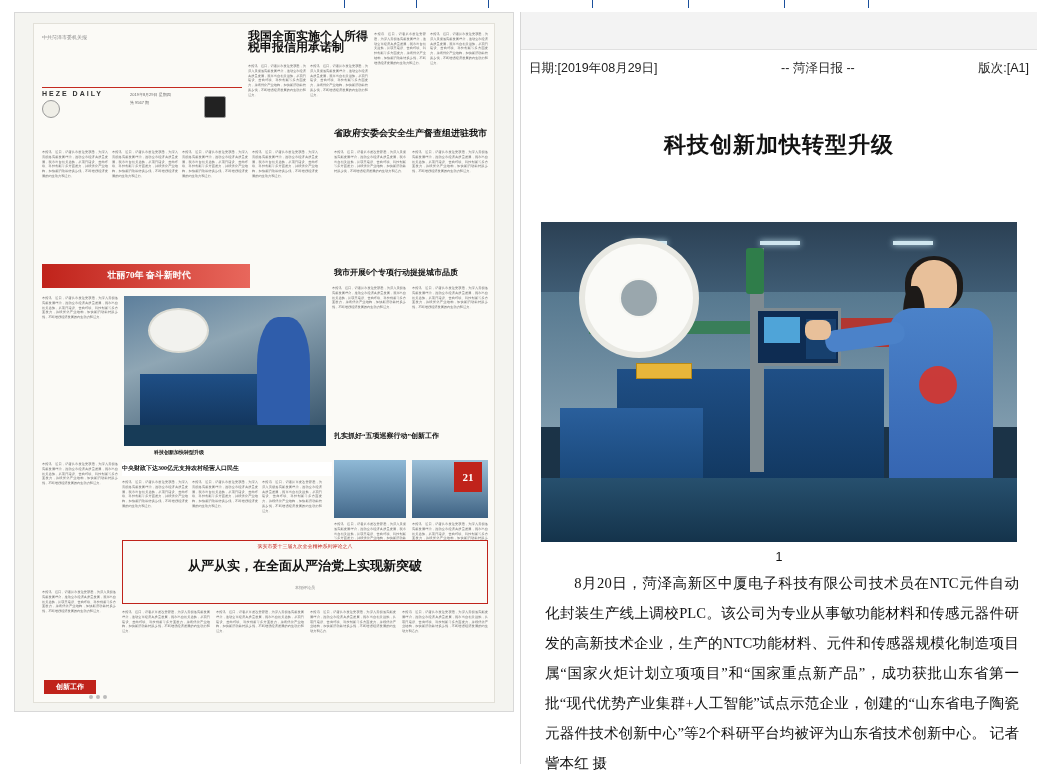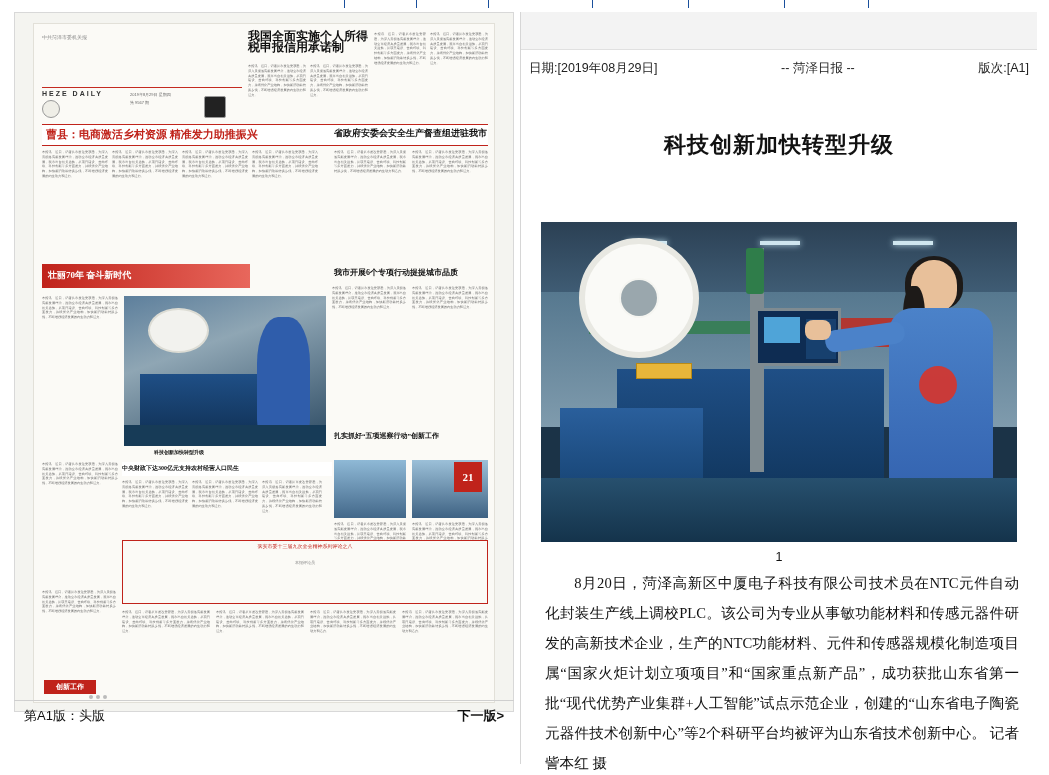--- a/index.html
+++ b/index.html
@@ -320,34 +320,31 @@
       <div style="position:absolute;left:96px;top:76px;font-size:4px;color:#666;">第 9567 期</div>
       <div class="np-seal" style="left:8px;top:76px;width:18px;height:18px;"></div>
       <div class="np-seal" style="left:170px;top:72px;width:22px;height:22px;border-radius:2px;background:#222;"></div>
 
       <div class="np-headline1">我国全面实施个人所得税申报信用承诺制</div>
       <div class="np-col" style="left:214px;top:40px;width:58px;height:56px;">本报讯　近日，记者从市发改委获悉，为深入贯彻落实新发展理念，推动全市经济高质量发展，我市出台相关措施，从项目建设、营商环境、科技创新等多方面发力，持续优化产业结构，加快新旧动能转换步伐，不断增强经济发展的内生动力和活力。</div>
       <div class="np-col" style="left:276px;top:40px;width:58px;height:56px;">本报讯　近日，记者从市发改委获悉，为深入贯彻落实新发展理念，推动全市经济高质量发展，我市出台相关措施，从项目建设、营商环境、科技创新等多方面发力，持续优化产业结构，加快新旧动能转换步伐，不断增强经济发展的内生动力和活力。</div>
       <div class="np-col" style="left:340px;top:8px;width:52px;height:88px;">本报讯　近日，记者从市发改委获悉，为深入贯彻落实新发展理念，推动全市经济高质量发展，我市出台相关措施，从项目建设、营商环境、科技创新等多方面发力，持续优化产业结构，加快新旧动能转换步伐，不断增强经济发展的内生动力和活力。</div>
       <div class="np-col" style="left:396px;top:8px;width:58px;height:88px;">本报讯　近日，记者从市发改委获悉，为深入贯彻落实新发展理念，推动全市经济高质量发展，我市出台相关措施，从项目建设、营商环境、科技创新等多方面发力，持续优化产业结构，加快新旧动能转换步伐，不断增强经济发展的内生动力和活力。</div>
 
-      <div class="np-redband">
-        <div class="b1">曹县：电商激活乡村资源 精准发力助推振兴</div>
-      </div>
       <div class="np-band2">省政府安委会安全生产督查组进驻我市</div>
 
       <div class="np-col" style="left:8px;top:126px;width:66px;height:110px;">本报讯　近日，记者从市发改委获悉，为深入贯彻落实新发展理念，推动全市经济高质量发展，我市出台相关措施，从项目建设、营商环境、科技创新等多方面发力，持续优化产业结构，加快新旧动能转换步伐，不断增强经济发展的内生动力和活力。</div>
       <div class="np-col" style="left:78px;top:126px;width:66px;height:110px;">本报讯　近日，记者从市发改委获悉，为深入贯彻落实新发展理念，推动全市经济高质量发展，我市出台相关措施，从项目建设、营商环境、科技创新等多方面发力，持续优化产业结构，加快新旧动能转换步伐，不断增强经济发展的内生动力和活力。</div>
       <div class="np-col" style="left:148px;top:126px;width:66px;height:110px;">本报讯　近日，记者从市发改委获悉，为深入贯彻落实新发展理念，推动全市经济高质量发展，我市出台相关措施，从项目建设、营商环境、科技创新等多方面发力，持续优化产业结构，加快新旧动能转换步伐，不断增强经济发展的内生动力和活力。</div>
       <div class="np-col" style="left:218px;top:126px;width:66px;height:110px;">本报讯　近日，记者从市发改委获悉，为深入贯彻落实新发展理念，推动全市经济高质量发展，我市出台相关措施，从项目建设、营商环境、科技创新等多方面发力，持续优化产业结构，加快新旧动能转换步伐，不断增强经济发展的内生动力和活力。</div>
       <div class="np-col" style="left:300px;top:126px;width:72px;height:110px;">本报讯　近日，记者从市发改委获悉，为深入贯彻落实新发展理念，推动全市经济高质量发展，我市出台相关措施，从项目建设、营商环境、科技创新等多方面发力，持续优化产业结构，加快新旧动能转换步伐，不断增强经济发展的内生动力和活力。</div>
       <div class="np-col" style="left:378px;top:126px;width:76px;height:110px;">本报讯　近日，记者从市发改委获悉，为深入贯彻落实新发展理念，推动全市经济高质量发展，我市出台相关措施，从项目建设、营商环境、科技创新等多方面发力，持续优化产业结构，加快新旧动能转换步伐，不断增强经济发展的内生动力和活力。</div>
 
       <div class="np-red-box" style="left:8px;top:240px;width:208px;height:24px;border:none;background:linear-gradient(90deg,#c0231b,#e8675c);">
-        <div class="np-bigred" style="color:#fff;font-size:9px;padding:6px 0 0 6px;">壮丽70年 奋斗新时代</div>
+        <div class="np-bigred" style="color:#fff;font-size:9px;padding:6px 0 0 6px;text-align:center;">壮丽70年 奋斗新时代</div>
       </div>
 
       <div class="np-black-head" style="position:absolute;left:300px;top:244px;font-size:8px;">我市开展6个专项行动提提城市品质</div>
 
       <div class="np-photo" style="left:90px;top:272px;width:202px;height:150px;">
         <div class="reel"></div>
         <div class="mach"></div>
         <div class="worker"></div>
         <div class="floor"></div>
       </div>
@@ -371,38 +368,35 @@
       <div class="np-photo" style="left:300px;top:436px;width:72px;height:58px;background:linear-gradient(#8fb9d6,#43688a);"></div>
       <div class="np-photo" style="left:378px;top:436px;width:76px;height:58px;background:linear-gradient(#9cc0d8,#3e6283);"></div>
       <div class="np-red-box" style="left:420px;top:438px;width:28px;height:30px;border:none;background:#c0231b;">
         <div style="color:#fff;font-size:11px;font-weight:bold;text-align:center;line-height:30px;font-family:'Liberation Serif',serif;">21</div>
       </div>
       <div class="np-col" style="left:300px;top:498px;width:72px;height:18px;">本报讯　近日，记者从市发改委获悉，为深入贯彻落实新发展理念，推动全市经济高质量发展，我市出台相关措施，从项目建设、营商环境、科技创新等多方面发力，持续优化产业结构，加快新旧动能转换步伐，不断增强经济发展的内生动力和活力。</div>
       <div class="np-col" style="left:378px;top:498px;width:76px;height:18px;">本报讯　近日，记者从市发改委获悉，为深入贯彻落实新发展理念，推动全市经济高质量发展，我市出台相关措施，从项目建设、营商环境、科技创新等多方面发力，持续优化产业结构，加快新旧动能转换步伐，不断增强经济发展的内生动力和活力。</div>
 
       <div style="position:absolute;left:88px;top:516px;width:366px;height:64px;border:1px solid #c0231b;">
         <div style="text-align:center;font-size:5px;color:#c0231b;padding-top:3px;font-family:'Liberation Serif',serif;">落实市委十三届九次全会精神系列评论之八</div>
+        <div class="np-black-head" style="text-align:center;font-size:13px;padding-top:8px;">从严从实，在全面从严治党上实现新突破</div>
         <div style="text-align:center;font-size:4px;color:#888;padding-top:10px;">本报评论员</div>
       </div>
 
       <div class="np-col" style="left:8px;top:566px;width:74px;height:100px;">本报讯　近日，记者从市发改委获悉，为深入贯彻落实新发展理念，推动全市经济高质量发展，我市出台相关措施，从项目建设、营商环境、科技创新等多方面发力，持续优化产业结构，加快新旧动能转换步伐，不断增强经济发展的内生动力和活力。</div>
       <div class="np-col" style="left:88px;top:586px;width:88px;height:80px;">本报讯　近日，记者从市发改委获悉，为深入贯彻落实新发展理念，推动全市经济高质量发展，我市出台相关措施，从项目建设、营商环境、科技创新等多方面发力，持续优化产业结构，加快新旧动能转换步伐，不断增强经济发展的内生动力和活力。</div>
       <div class="np-col" style="left:182px;top:586px;width:88px;height:80px;">本报讯　近日，记者从市发改委获悉，为深入贯彻落实新发展理念，推动全市经济高质量发展，我市出台相关措施，从项目建设、营商环境、科技创新等多方面发力，持续优化产业结构，加快新旧动能转换步伐，不断增强经济发展的内生动力和活力。</div>
       <div class="np-col" style="left:276px;top:586px;width:86px;height:80px;">本报讯　近日，记者从市发改委获悉，为深入贯彻落实新发展理念，推动全市经济高质量发展，我市出台相关措施，从项目建设、营商环境、科技创新等多方面发力，持续优化产业结构，加快新旧动能转换步伐，不断增强经济发展的内生动力和活力。</div>
       <div class="np-col" style="left:368px;top:586px;width:86px;height:80px;">本报讯　近日，记者从市发改委获悉，为深入贯彻落实新发展理念，推动全市经济高质量发展，我市出台相关措施，从项目建设、营商环境、科技创新等多方面发力，持续优化产业结构，加快新旧动能转换步伐，不断增强经济发展的内生动力和活力。</div>
 
       <div class="np-footer-badge">创新工作</div>
       <div class="np-dots"><i></i><i></i><i></i></div>
     </div>
   </div>
 
-  <div class="bottom-bar">
-    <span>第A1版：头版</span>
-    <span class="next">下一版&gt;</span>
-  </div>
 
   <div class="right-pane">
     <div class="rp-head"></div>
 
     <div class="rp-meta">
       <span>日期:[2019年08月29日]</span>
       <span class="mid">-- 菏泽日报 --</span>
       <span>版次:[A1]</span>
     </div>
 

